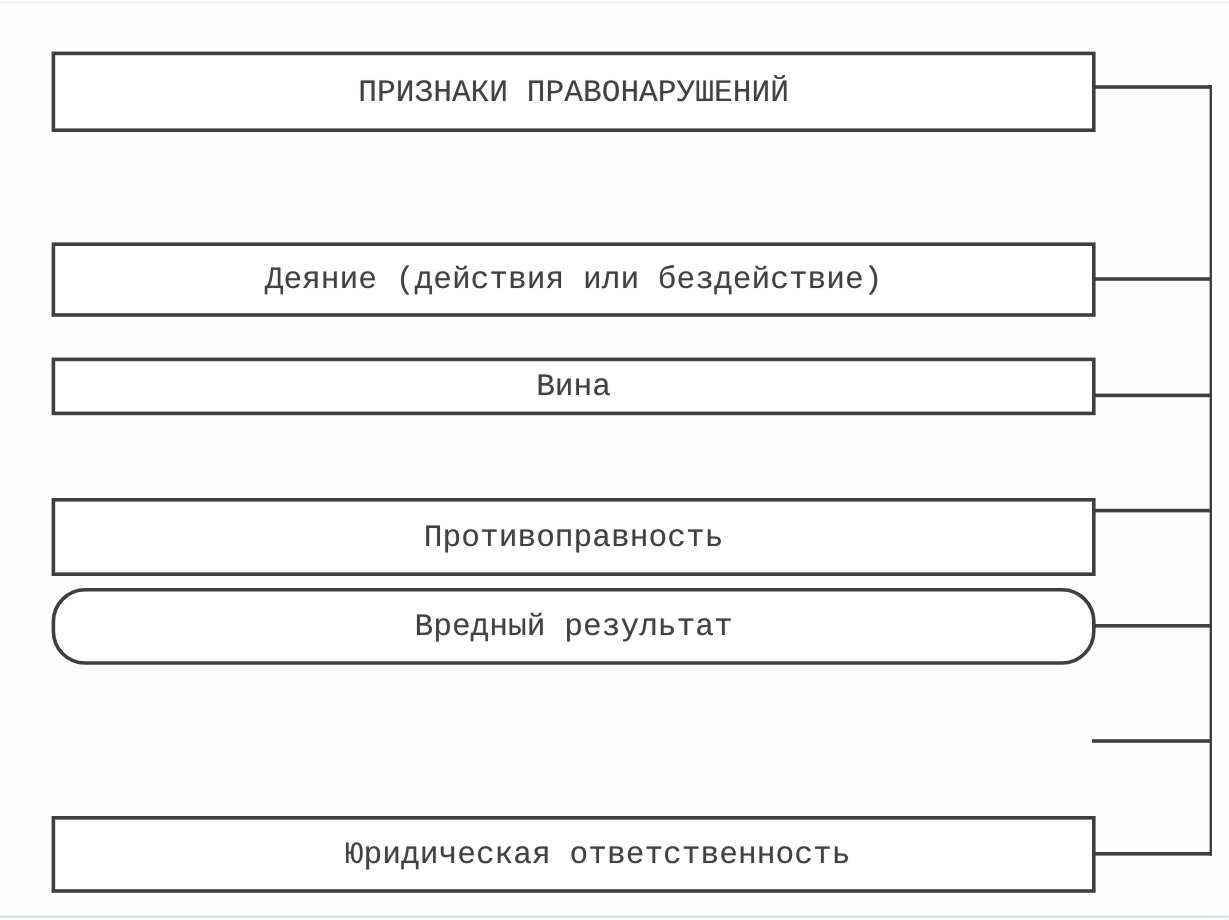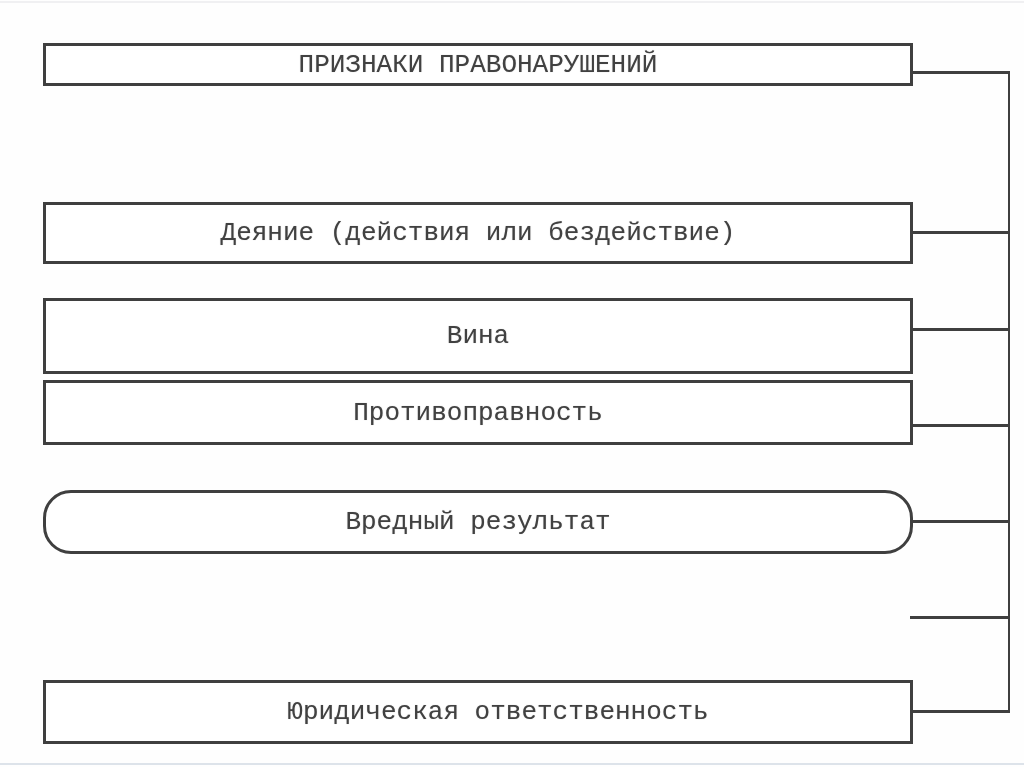--- a/index.html
+++ b/index.html
@@ -39,24 +39,24 @@
     text-align: center;
   }
   .box-label {
     color: var(--text);
     font-size: 26px;
     font-weight: 400;
     letter-spacing: 0px;
     white-space: nowrap;
     text-shadow: 0 0 1px rgba(70,70,70,0.35);
   }
-  .box-title  { top: 43px;  height: 43px; }
+  .box-title  { top: 43px;  height: 67px; }
   .box-item1  { top: 202px; height: 62px; }
-  .box-item2  { top: 298px; height: 76px; }
-  .box-item3  { top: 380px; height: 65px; }
+  .box-item2  { top: 298px; height: 48px; }
+  .box-item3  { top: 415px; height: 65px; }
   .box-item4  { top: 490px; height: 64px; border-radius: 28px; }
   .box-item5  { top: 586px; height: 63px; }
   .box-item6  { top: 680px; height: 64px; padding-left: 40px; }
 
   .stub {
     position: absolute;
     left: 910px;
     width: 100px;
     height: 3px;
     background: var(--border);

